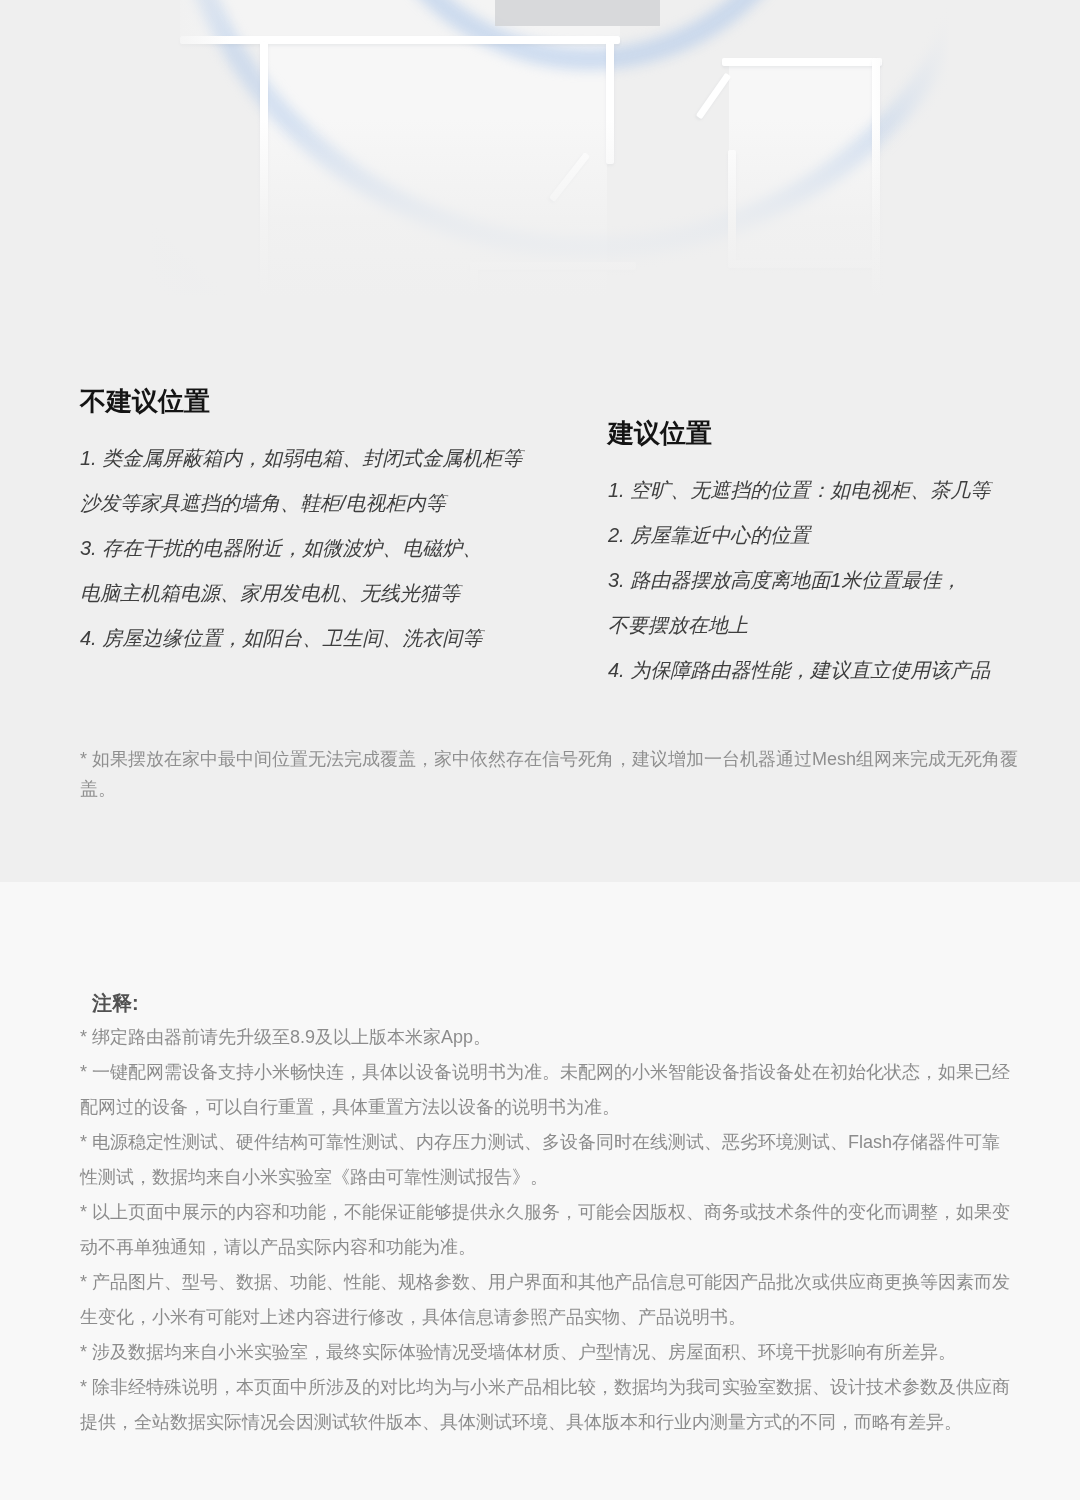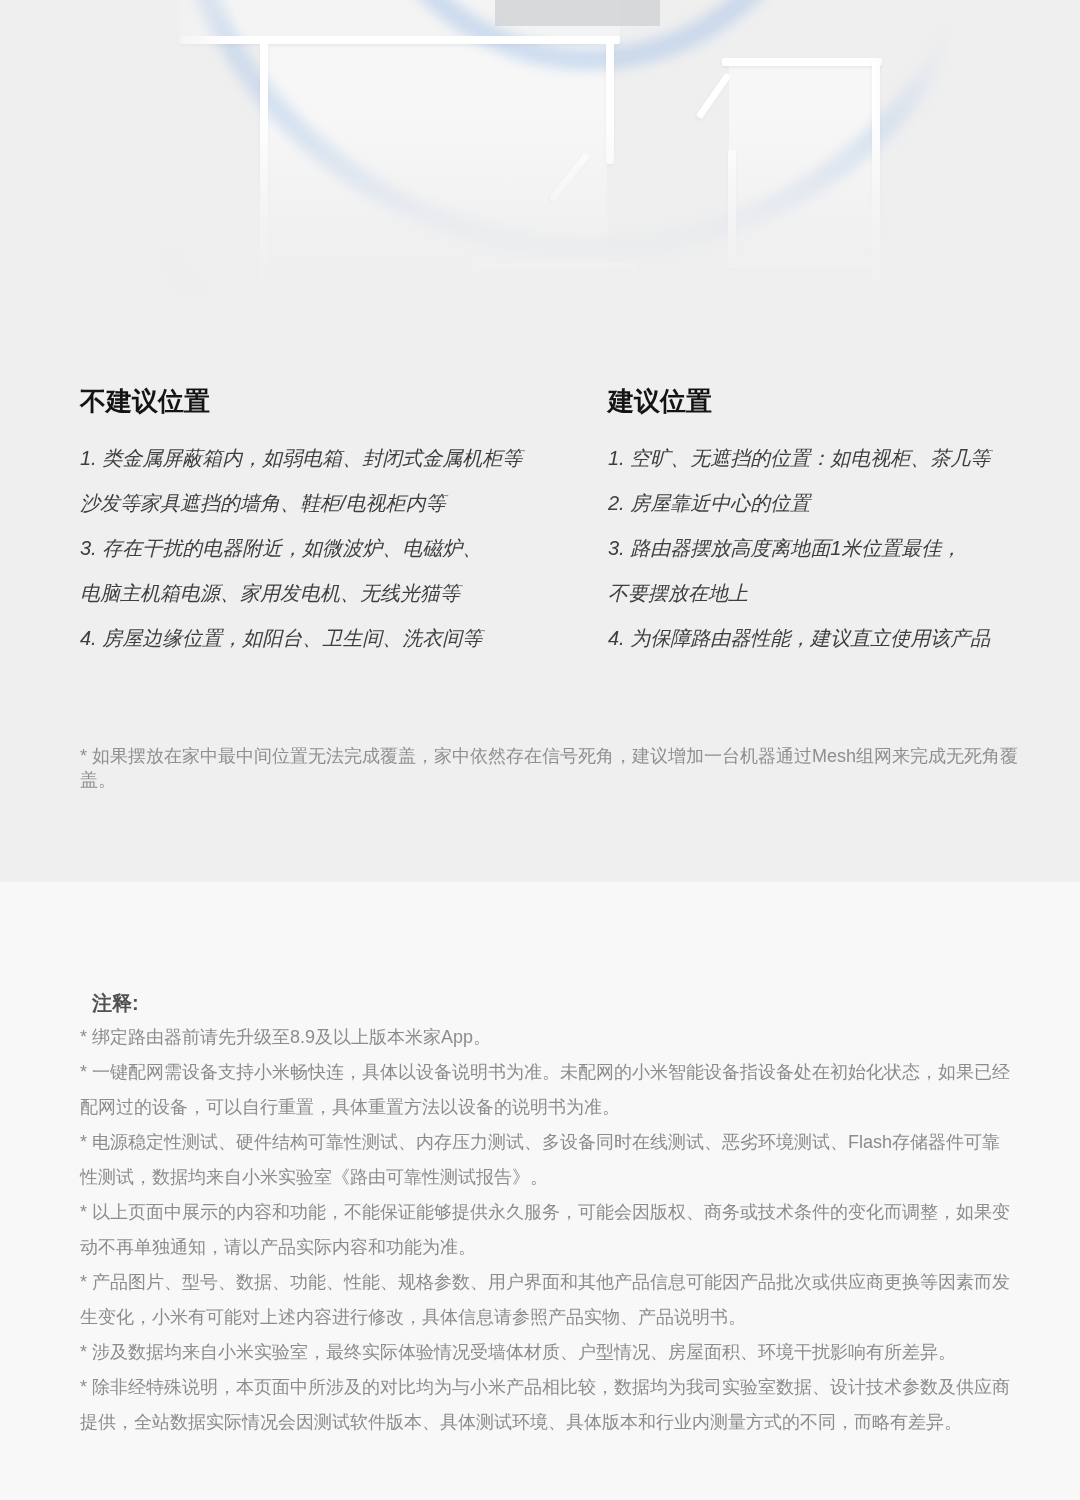--- a/index.html
+++ b/index.html
@@ -40,27 +40,27 @@
   .wall.w-ro{left:722px;top:58px;width:8px;height:246px;}
   .furniture{position:absolute;left:345px;top:0;width:165px;height:26px;background:#d2d3d6;opacity:.85;}
   .hero-fade{position:absolute;left:0;top:0;width:100%;height:100%;
     background:
       linear-gradient(90deg,#efefef 0%,rgba(239,239,239,0) 10%,rgba(239,239,239,0) 90%,#efefef 100%),
       linear-gradient(180deg,rgba(239,239,239,0) 0%,rgba(239,239,239,0) 38%,rgba(239,239,239,.78) 72%,#efefef 96%);}
 
   
   .col{position:absolute;top:384px;}
   .col.left{left:80px;}
-  .col.right{left:608px;}
+  .col.right{left:608px;margin-top:32px;}
   .placement-title{font-size:26px;line-height:34px;font-weight:700;color:#141414;margin:0 0 18px 0;}
   .placement-line{font-size:20px;line-height:45px;color:#3e3e3e;white-space:nowrap;font-style:italic;}
 
   
   .mesh-note{position:absolute;left:80px;top:744px;width:950px;
-    font-size:18px;line-height:24px;color:#8f8f8f;}
+    font-size:18px;line-height:30px;color:#8f8f8f;}
 
   
   .notes-title{position:absolute;left:80px;top:978px;font-size:20px;line-height:26px;
     font-weight:700;color:#515151;margin:12px;}
   .notes-list{position:absolute;left:80px;top:1020px;width:935px;}
   .note-item{font-size:18px;line-height:35px;color:#8c8c8c;margin:0;}
 </style>
 </head>
 <body>
 

